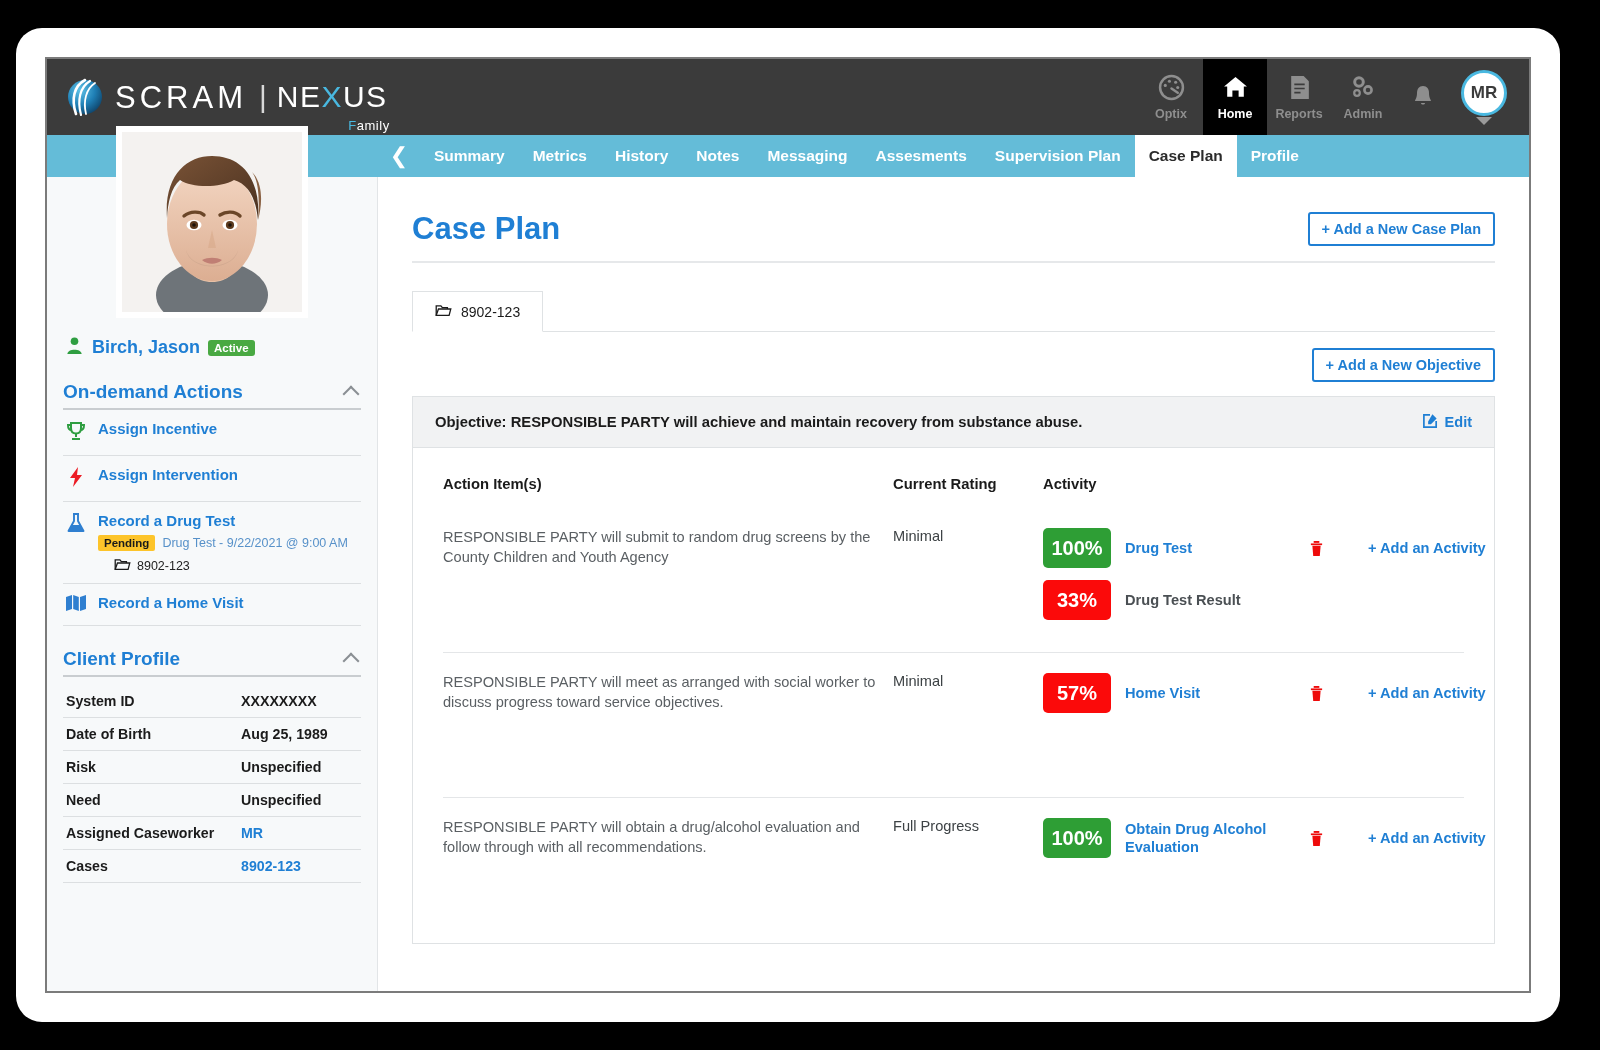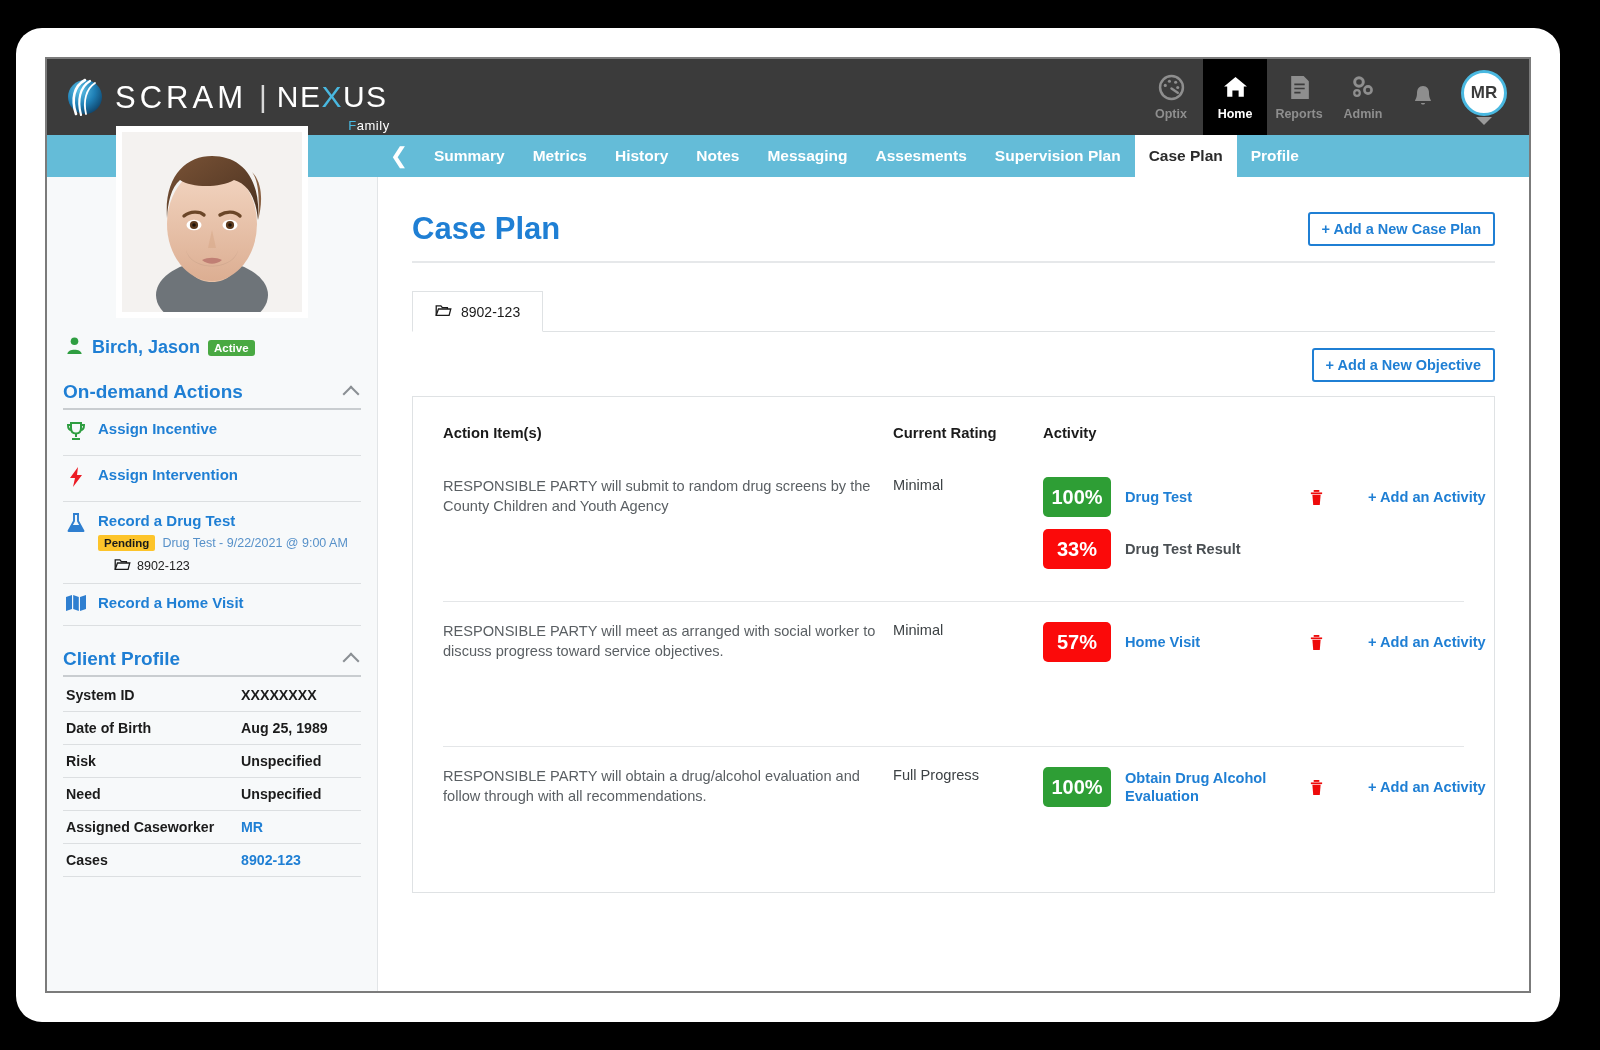--- a/index.html
+++ b/index.html
@@ -173,21 +173,21 @@
   .pending-line { display: flex; align-items: center; gap: 7px; margin-top: 6px; }
   .badge-pending {
     background: #fdc42a; color: #1a1a1a;
     font-size: 11.5px; font-weight: 700;
     padding: 2px 6px; border-radius: 2px;
   }
   .pending-text { color: #5791c9; font-size: 12.5px; }
   .case-chip { display: flex; align-items: center; gap: 6px; margin: 6px 0 0 16px; }
   .case-chip span { font-size: 12.5px; color: #222; }
 
-  .profile-table { width: 100%; border-collapse: collapse; margin-top: 2px; }
+  .profile-table { width: 100%; border-collapse: collapse; margin-top: 8px; }
   .profile-table td {
     padding: 8px 3px;
     border-bottom: 1px solid #dcdfe1;
     font-size: 14.2px;
     vertical-align: middle;
   }
   .profile-table td.k { font-weight: 700; color: #1b1b1b; width: 175px; }
   .profile-table td.v { font-weight: 700; color: #1b1b1b; }
   .profile-table td.v.link { color: #1f7fd4; cursor: pointer; }
 
@@ -566,20 +566,32 @@
             <span>8902-123</span>
           </div>
         </div>
 
         <div class="newobj-row">
           <button class="btn-outline">+ Add a New Objective</button>
         </div>
 
         <div class="objective-card">
 
+          <div class="objective-bar">
+            <span class="objective-text">Objective: RESPONSIBLE PARTY will achieve and maintain recovery from substance abuse.</span>
+            <span class="edit-link">
+              <span>
+                <svg viewBox="0 0 18 18" width="17" height="17" fill="none" stroke="#1f7fd4" stroke-width="1.8">
+                  <path d="M15 9.5 V16 H2 V3 H8.5"></path>
+                  <path d="M11 2.5 L15.5 7 L9.5 13 H6.5 V10 Z" fill="#1f7fd4" stroke="none"></path>
+                </svg>
+              </span>
+              <span>Edit</span>
+            </span>
+          </div>
 
           <div class="grid">
 
             <div class="grid-head">
               <div class="col-action">Action Item(s)</div>
               <div class="col-rating">Current Rating</div>
               <div class="col-activity">Activity</div>
             </div>
 
             <div class="grid-row">

